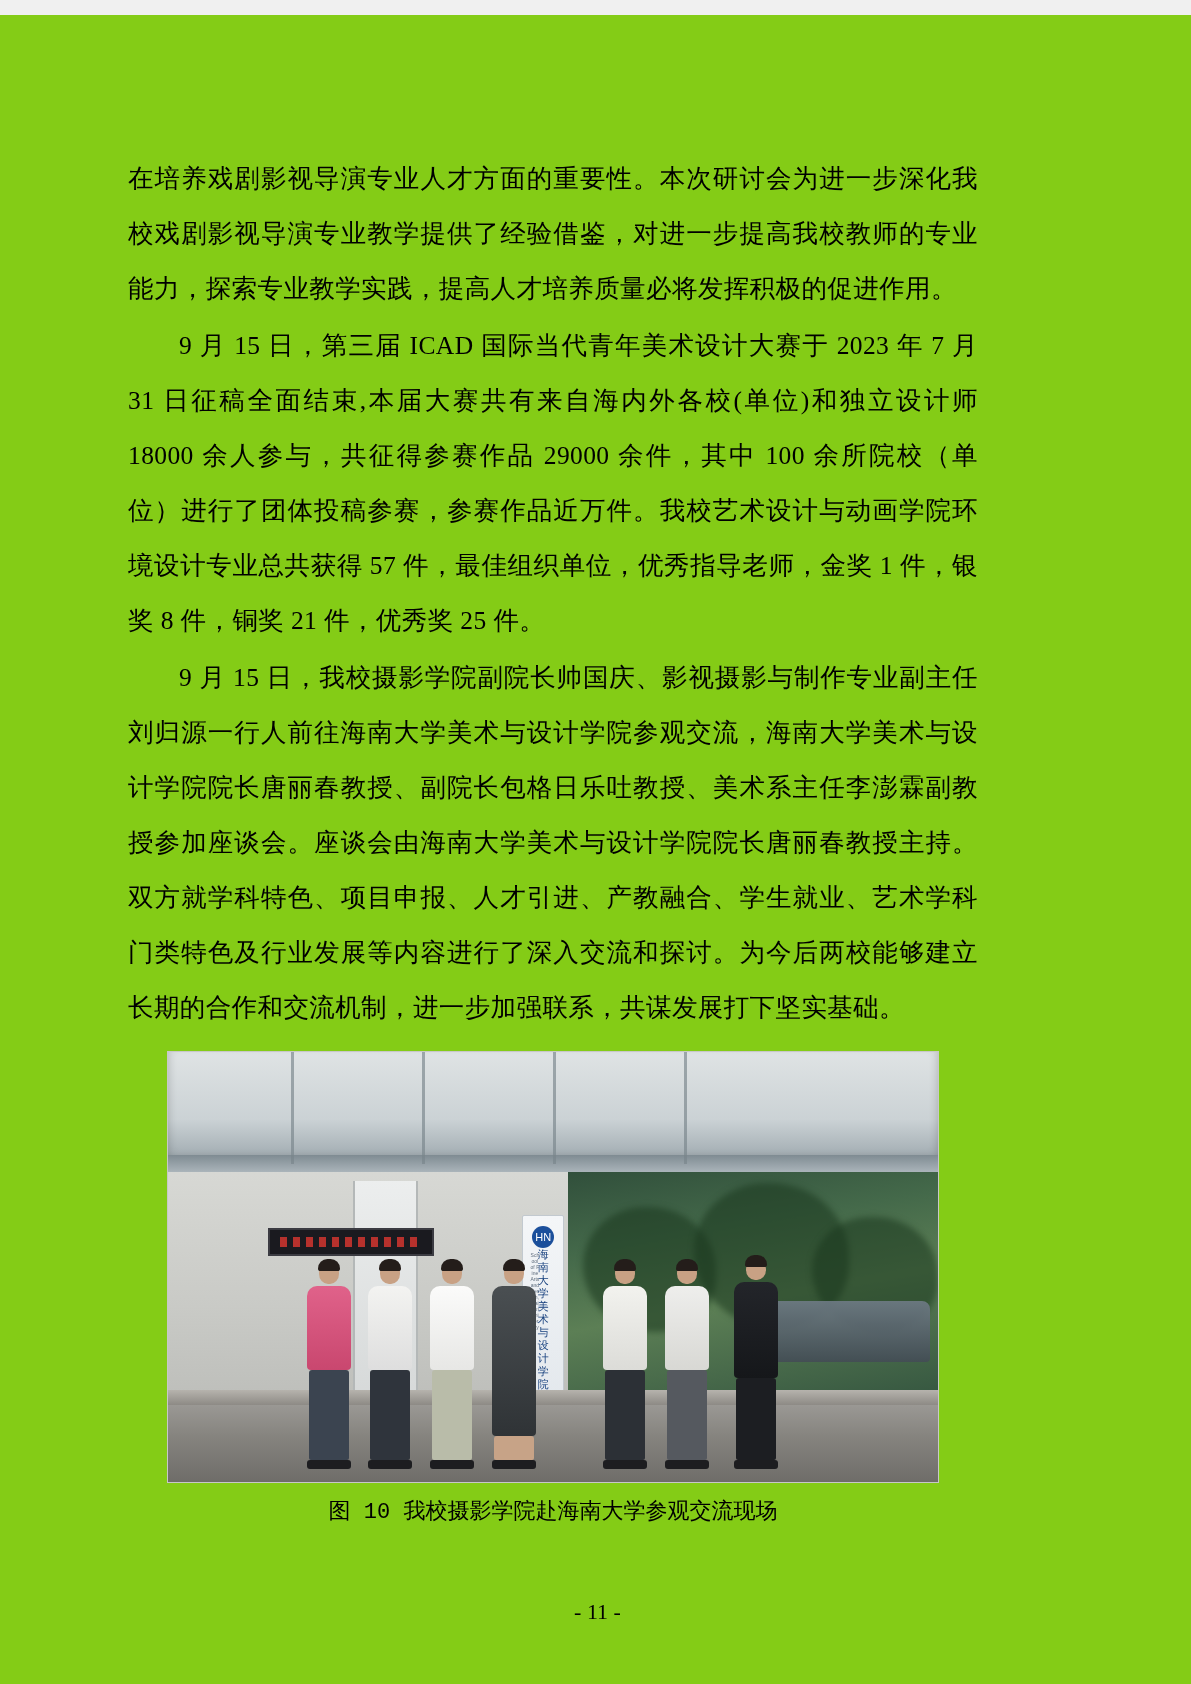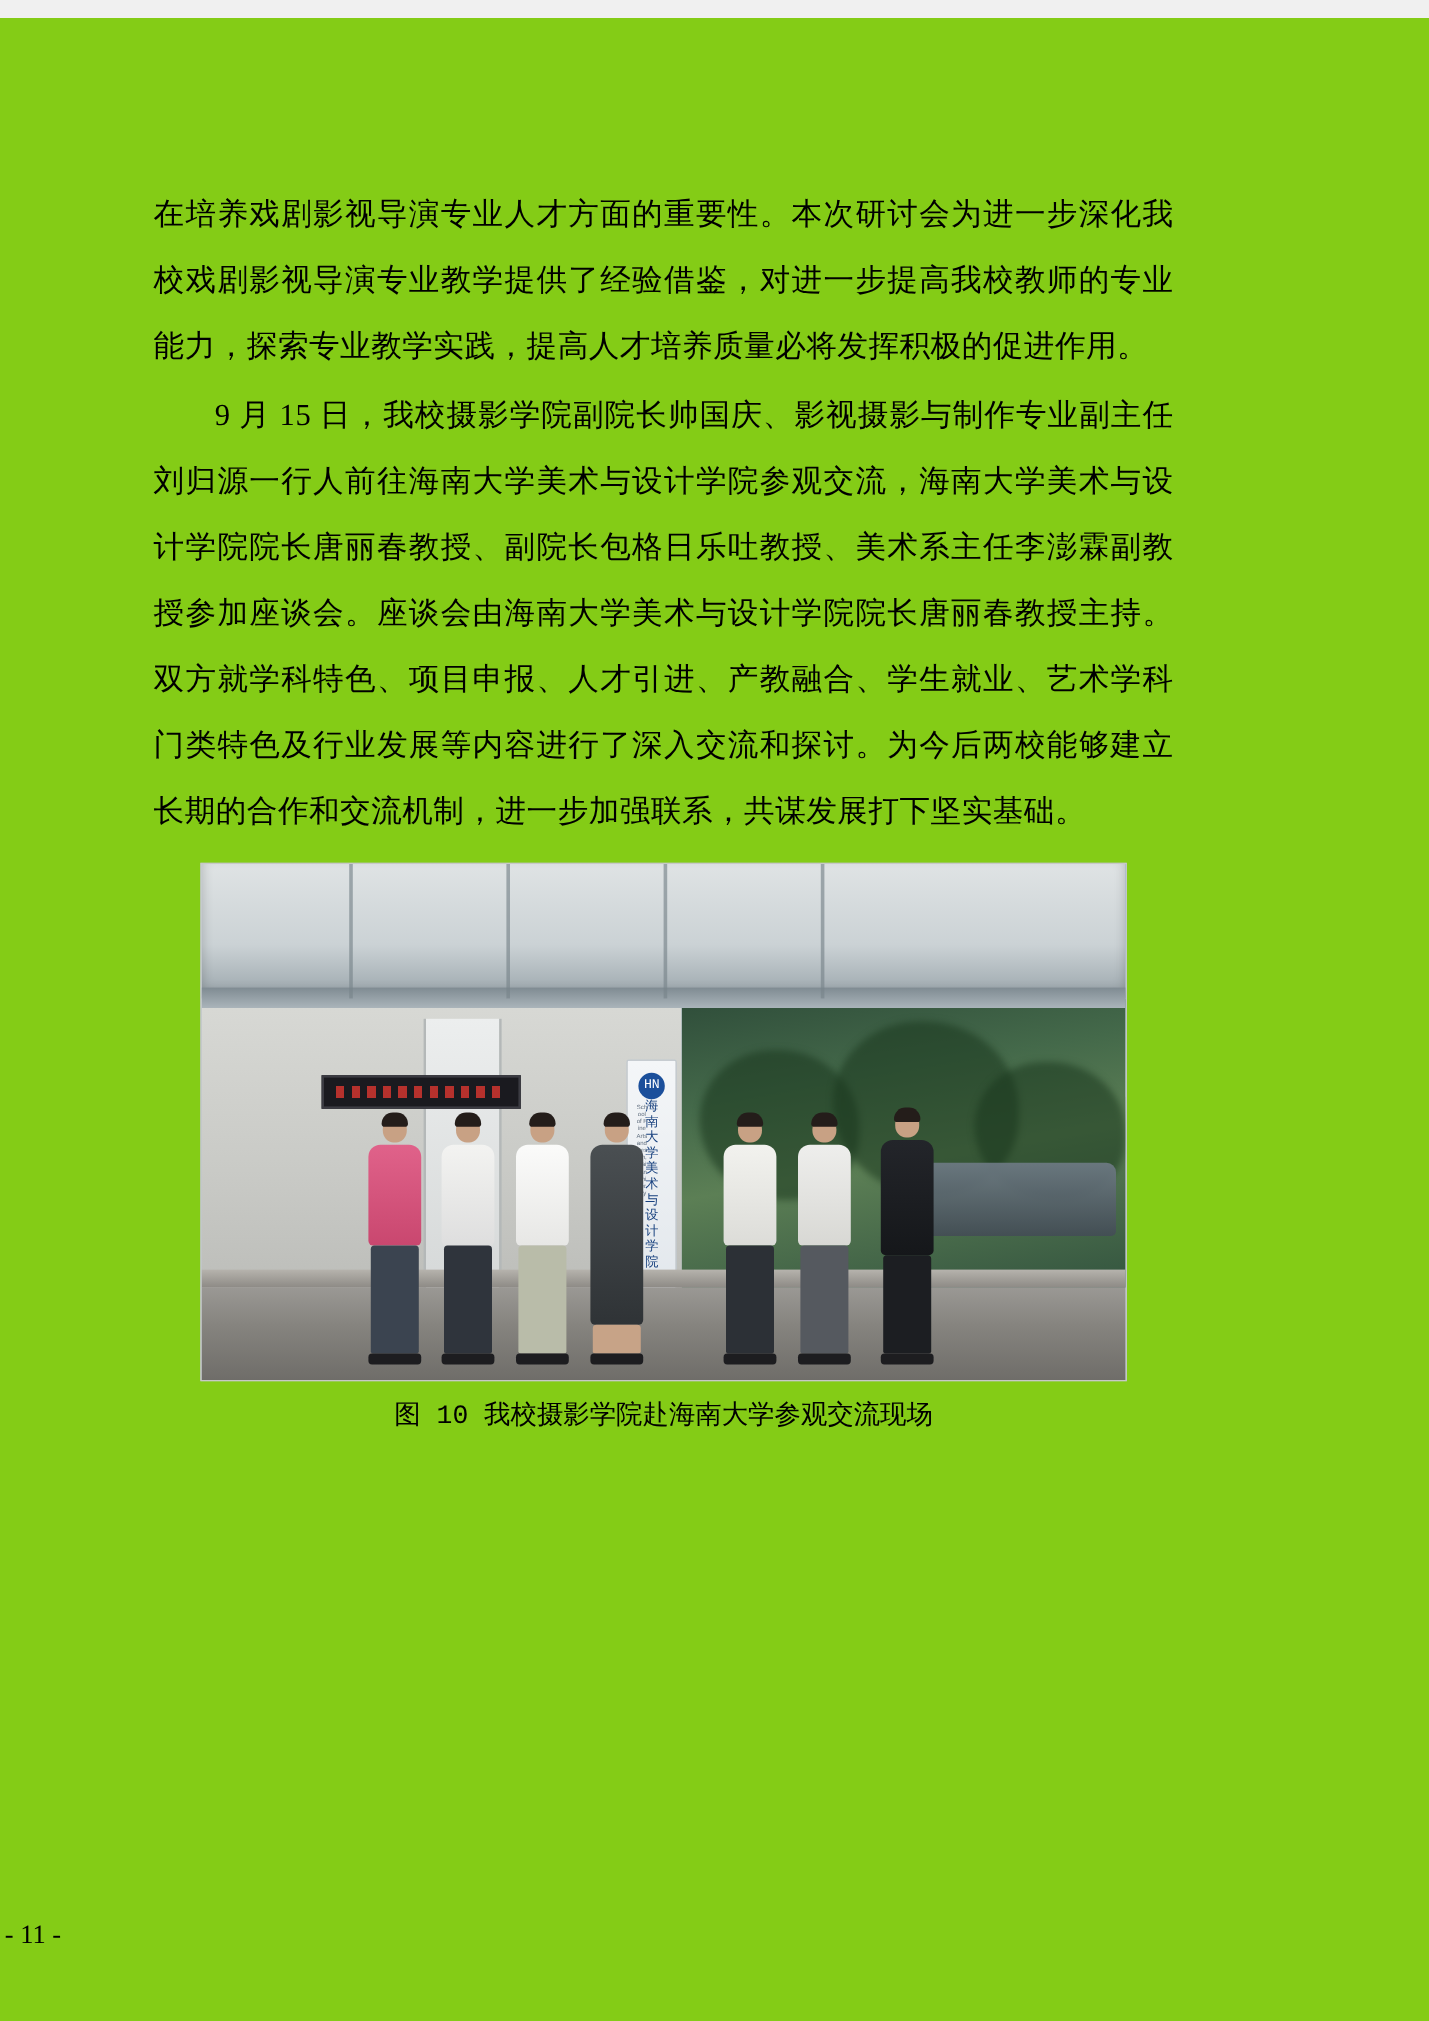--- a/index.html
+++ b/index.html
@@ -154,21 +154,21 @@
     top: 5%;
     transform: translateX(-50%);
     width: 22px;
     height: 22px;
     border-radius: 50%;
     background: #1b4f9b;
     color: #fff;
     font-size: 11px;
     line-height: 22px;
     text-align: center;
-    font-family: Liberation Mono, monospace;
+    font-family: Liberation Sans, sans-serif;
   }
   .sign-cn {
     position: absolute;
     left: 50%;
     top: 16%;
     transform: translateX(-50%);
     width: 14px;
     font-size: 11px;
     line-height: 13px;
     color: #17407e;
@@ -265,32 +265,34 @@
     font-size: 22px;
     line-height: 32px;
     text-align: center;
     font-family: Liberation Mono, monospace;
   }
   .page-number {
     position: absolute;
     left: 4px;
     right: 0;
     bottom: 74px;
+    text-align: center;
     font-size: 22px;
     font-family: "Liberation Serif", serif;
   }
 </style>
 </head>
 <body>
 
 <div class="page">
 
   <div class="content">
 
     <p class="body-par">在培养戏剧影视导演专业人才方面的重要性。本次研讨会为进一步深化我校戏剧影视导演专业教学提供了经验借鉴，对进一步提高我校教师的专业能力，探索专业教学实践，提高人才培养质量必将发挥积极的促进作用。</p>
+    <p class="body-par indent">9 月 15 日，第三届 ICAD 国际当代青年美术设计大赛于 2023 年 7 月 31 日征稿全面结束,本届大赛共有来自海内外各校(单位)和独立设计师 18000 余人参与，共征得参赛作品 29000 余件，其中 100 余所院校（单位）进行了团体投稿参赛，参赛作品近万件。我校艺术设计与动画学院环境设计专业总共获得 57 件，最佳组织单位，优秀指导老师，金奖 1 件，银奖 8 件，铜奖 21 件，优秀奖 25 件。</p>
     <p class="body-par indent">9 月 15 日，我校摄影学院副院长帅国庆、影视摄影与制作专业副主任刘归源一行人前往海南大学美术与设计学院参观交流，海南大学美术与设计学院院长唐丽春教授、副院长包格日乐吐教授、美术系主任李澎霖副教授参加座谈会。座谈会由海南大学美术与设计学院院长唐丽春教授主持。双方就学科特色、项目申报、人才引进、产教融合、学生就业、艺术学科门类特色及行业发展等内容进行了深入交流和探讨。为今后两校能够建立长期的合作和交流机制，进一步加强联系，共谋发展打下坚实基础。</p>
 
     <div class="figure-wrap">
       <div class="figure">
 
         <div class="sky"></div>
         <div class="cloud c1"></div>
         <div class="cloud c2"></div>
         <div class="cloud c3"></div>
 

